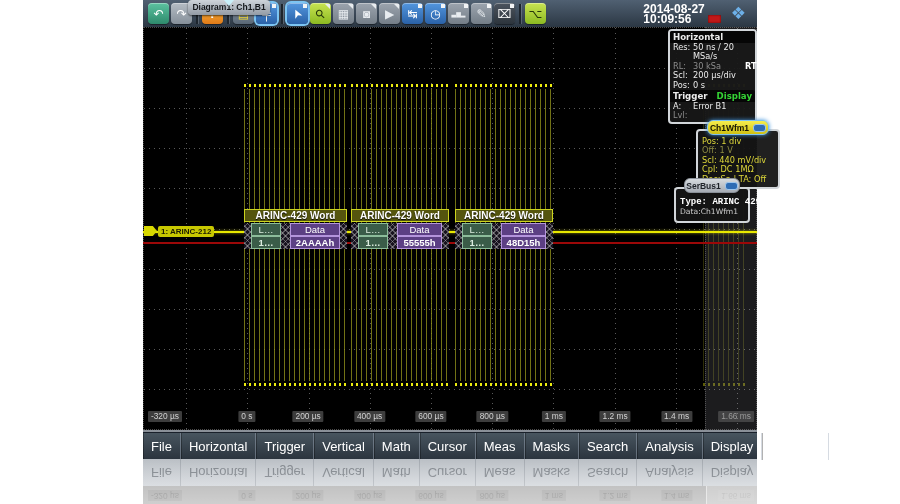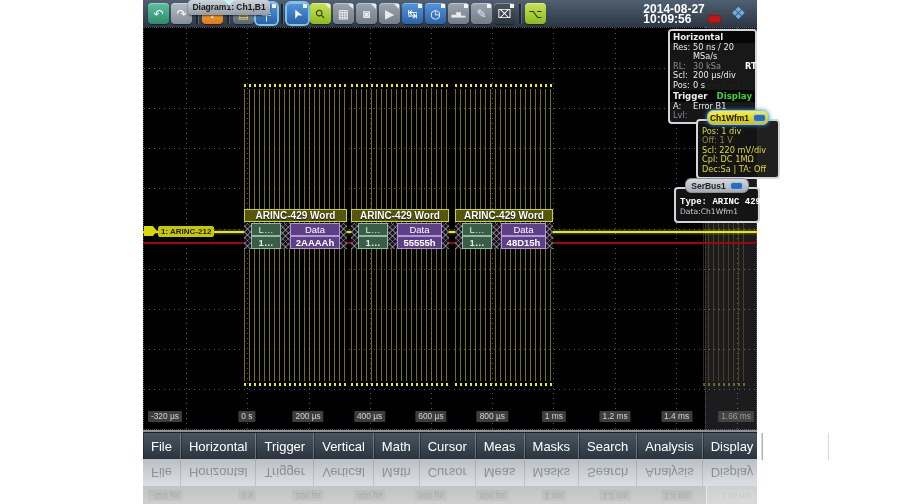--- a/index.html
+++ b/index.html
@@ -87,22 +87,22 @@
          color:#ececec;font-size:8.2px;z-index:6;box-sizing:border-box;font-family:"DejaVu Sans",sans-serif;cursor:pointer;}
   .p-h{left:525px;top:29px;width:89px;padding-bottom:1px;}
   .p-title{background:#060606;font-weight:bold;font-size:8.6px;padding:1px 3px;display:flex;justify-content:space-between;border-radius:2px 2px 0 0;}
   .h-row{display:flex;padding:0 3px;line-height:9.4px;}
   .h-k{width:20px;flex:0 0 auto;}
   .h-v{flex:1;}
   .h-r{font-weight:bold;}
   .dim{color:#8c8c8c;}
   .t-normal{color:#35d435;font-weight:bold;}
   .pw{position:absolute;z-index:6;}
-  .pw-c{left:531px;top:110px;width:84px;padding-left:22px;}
-  .pw-s{left:531px;top:178px;width:86px;}
+  .pw-c{left:531px;top:120px;width:84px;padding-left:22px;}
+  .pw-s{left:531px;top:178px;width:76px;}
   .ptab{height:13px;border-radius:6px;font-size:8.5px;font-weight:bold;display:flex;align-items:center;
         justify-content:center;gap:4px;margin:0 auto;width:72%;position:relative;z-index:7;cursor:pointer;}
   .ptab-y{background:linear-gradient(#f6ee4e,#cfc013);color:#141400;border:1px solid #7ec2f0;box-shadow:0 0 4px #3f93dd;}
   .ptab-g{background:linear-gradient(#d6dade,#a6acb4);color:#1e2228;border:1px solid #8a9098;}
   .oval{width:11px;height:6px;border-radius:3px;background:#2e6cb4;border:1px solid #9cc6ee;flex:0 0 auto;}
   .pbody{background:rgba(20,20,20,.95);border:2px solid #d2d6da;border-radius:4px;margin-top:-6px;
         padding:6px 2px 3px;box-sizing:border-box;font-family:"DejaVu Sans",sans-serif;cursor:pointer;}
   .c-row{color:#ded83a;font-size:8.2px;line-height:9.4px;padding:0 2px;white-space:nowrap;}
   .c-row.dim{color:#8c8a42;}
   .sb-type{color:#fff;font-weight:bold;font-size:9px;padding:2px 2px 0;white-space:nowrap;font-family:Liberation Mono, monospace;}
@@ -335,21 +335,21 @@
   </div>
 
   <div class="pw pw-c">
     <div class="ptab ptab-y">
       <span>Ch1Wfm1</span>
       <span class="oval"></span>
     </div>
     <div class="pbody" id="c-rows">
         <div class="c-row">Pos: 1 div</div>
         <div class="c-row dim">Off: 1 V</div>
-        <div class="c-row">Scl: 220 mV/div</div>
+        <div class="c-row">Scl: 440 mV/div</div>
         <div class="c-row">Cpl: DC 1MΩ</div>
         <div class="c-row">Dec:Sa | TA: Off</div>
       </div>
   </div>
 
   <div class="pw pw-s">
     <div class="ptab ptab-g">
       <span>SerBus1</span>
       <span class="oval"></span>
     </div>

